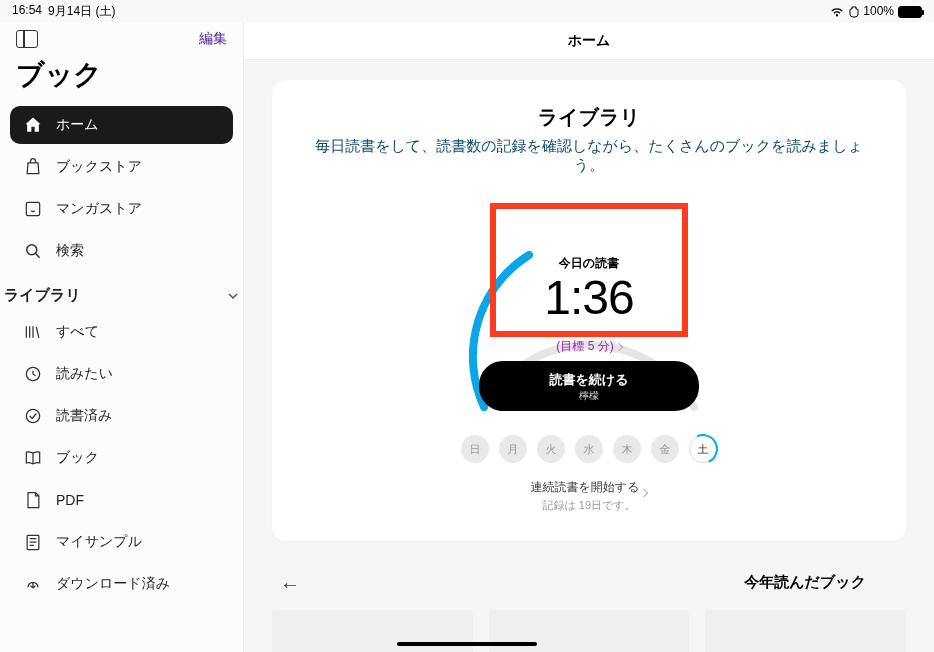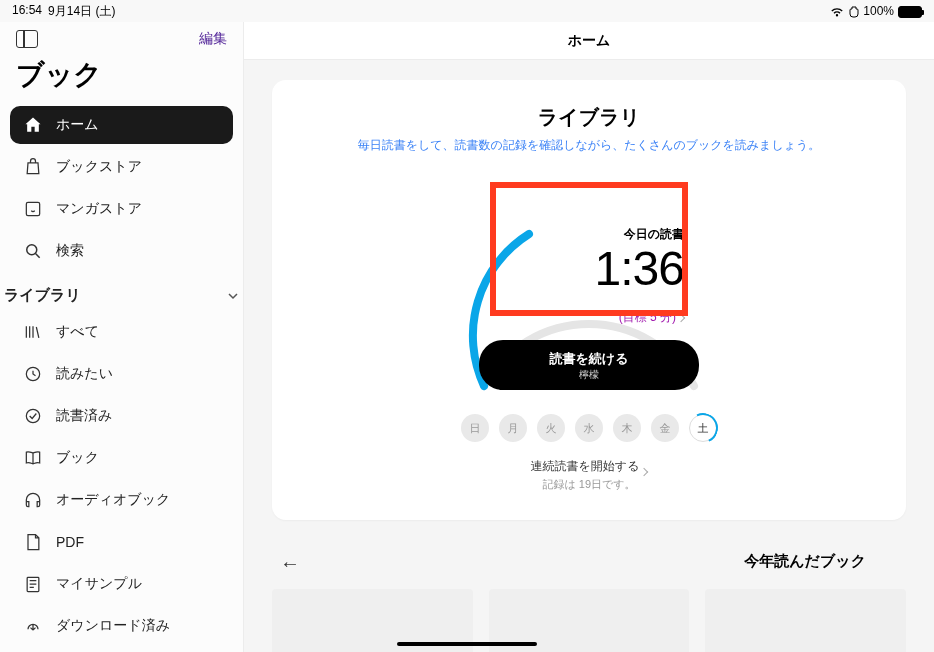--- a/index.html
+++ b/index.html
@@ -35,26 +35,26 @@
 
 .main-head { height: 38px; background: #fff; display: flex; align-items: center; justify-content: center; position: relative; border-bottom: 1px solid #ececec; }
 .main-title { font-size: 14px; font-weight: 600; }
 
 
 .content { flex: 1; overflow-y: auto; padding: 20px 28px; }
 
 
 .card { background: #fff; border-radius: 14px; padding: 24px 28px 28px; box-shadow: 0 1px 2px rgba(0,0,0,0.04); }
 .card-title { font-size: 20px; font-weight: 700; text-align: center; }
-.card-sub { font-size: 12px; color: #3b82f6; text-align: center; margin-top: 6px; }
+.card-sub { font-size: 15px; color: #0c4a6e; text-align: center; margin-top: 6px; }
 
 .gauge-wrap { display: flex; justify-content: center; margin-top: 22px; position: relative; }
 .gauge { position: relative; width: 300px; height: 180px; }
 .gauge svg { width: 300px; height: 300px; }
-.gauge-center { position: absolute; top: 50px; left: 50%; transform: translateX(-50%); text-align: right; width: 190px; }
+.gauge-center { position: absolute; top: 58px; left: 50%; transform: translateX(-50%); text-align: center; width: 190px; }
 .today-label { font-size: 12px; font-weight: 600; }
 .today-time { font-size: 48px; font-weight: 500; letter-spacing: -1px; line-height: 1; margin-top: 2px; }
 .today-goal { font-size: 12px; color: #a21caf; margin-top: 16px; display: inline-flex; align-items: center; gap: 2px; }
 .highlight-box { border: 6px solid #ff3b1f; position: absolute; top: 6px; left: 50%; transform: translateX(-50%); width: 198px; height: 134px; pointer-events: none; }
 
 .continue-btn { display: block; margin: -16px auto 0; width: 220px; background: #000; color: #fff; border: none; border-radius: 24px; padding: 10px 16px 8px; text-align: center; cursor: pointer; position: relative; z-index: 2; }
 .continue-btn .l1 { font-size: 13px; font-weight: 700; display: block; }
 .continue-btn .l2 { font-size: 10px; color: #ccc; display: block; }
 
 .days-row { display: flex; justify-content: center; gap: 10px; margin-top: 24px; }
@@ -173,28 +173,20 @@
         </span>
         <span>読書済み</span>
       </div>
     <div class="nav-item">
         <span class="ico">
           <svg viewBox="0 0 24 24" fill="none" stroke="#333" stroke-width="1.5">
             <path d="M4 5c3-1 5 0 8 1 3-1 5-2 8-1v13c-3-1-5 0-8 1-3-1-5-2-8-1zM12 6v13"></path>
           </svg>
         </span>
         <span>ブック</span>
-      </div>
-    <div class="nav-item">
-        <span class="ico">
-          <svg viewBox="0 0 24 24" fill="none" stroke="#333" stroke-width="1.5">
-            <path d="M4 14v-2a8 8 0 0116 0v2M4 14v4a2 2 0 002 2h1v-6H4zM20 14v4a2 2 0 01-2 2h-1v-6h3z"></path>
-          </svg>
-        </span>
-        <span>オーディオブック</span>
       </div>
     <div class="nav-item">
         <span class="ico">
           <svg viewBox="0 0 24 24" fill="none" stroke="#333" stroke-width="1.5">
             <path d="M6 3h9l4 4v14H6zM15 3v4h4"></path>
           </svg>
         </span>
         <span>PDF</span>
       </div>
     <div class="nav-item">

